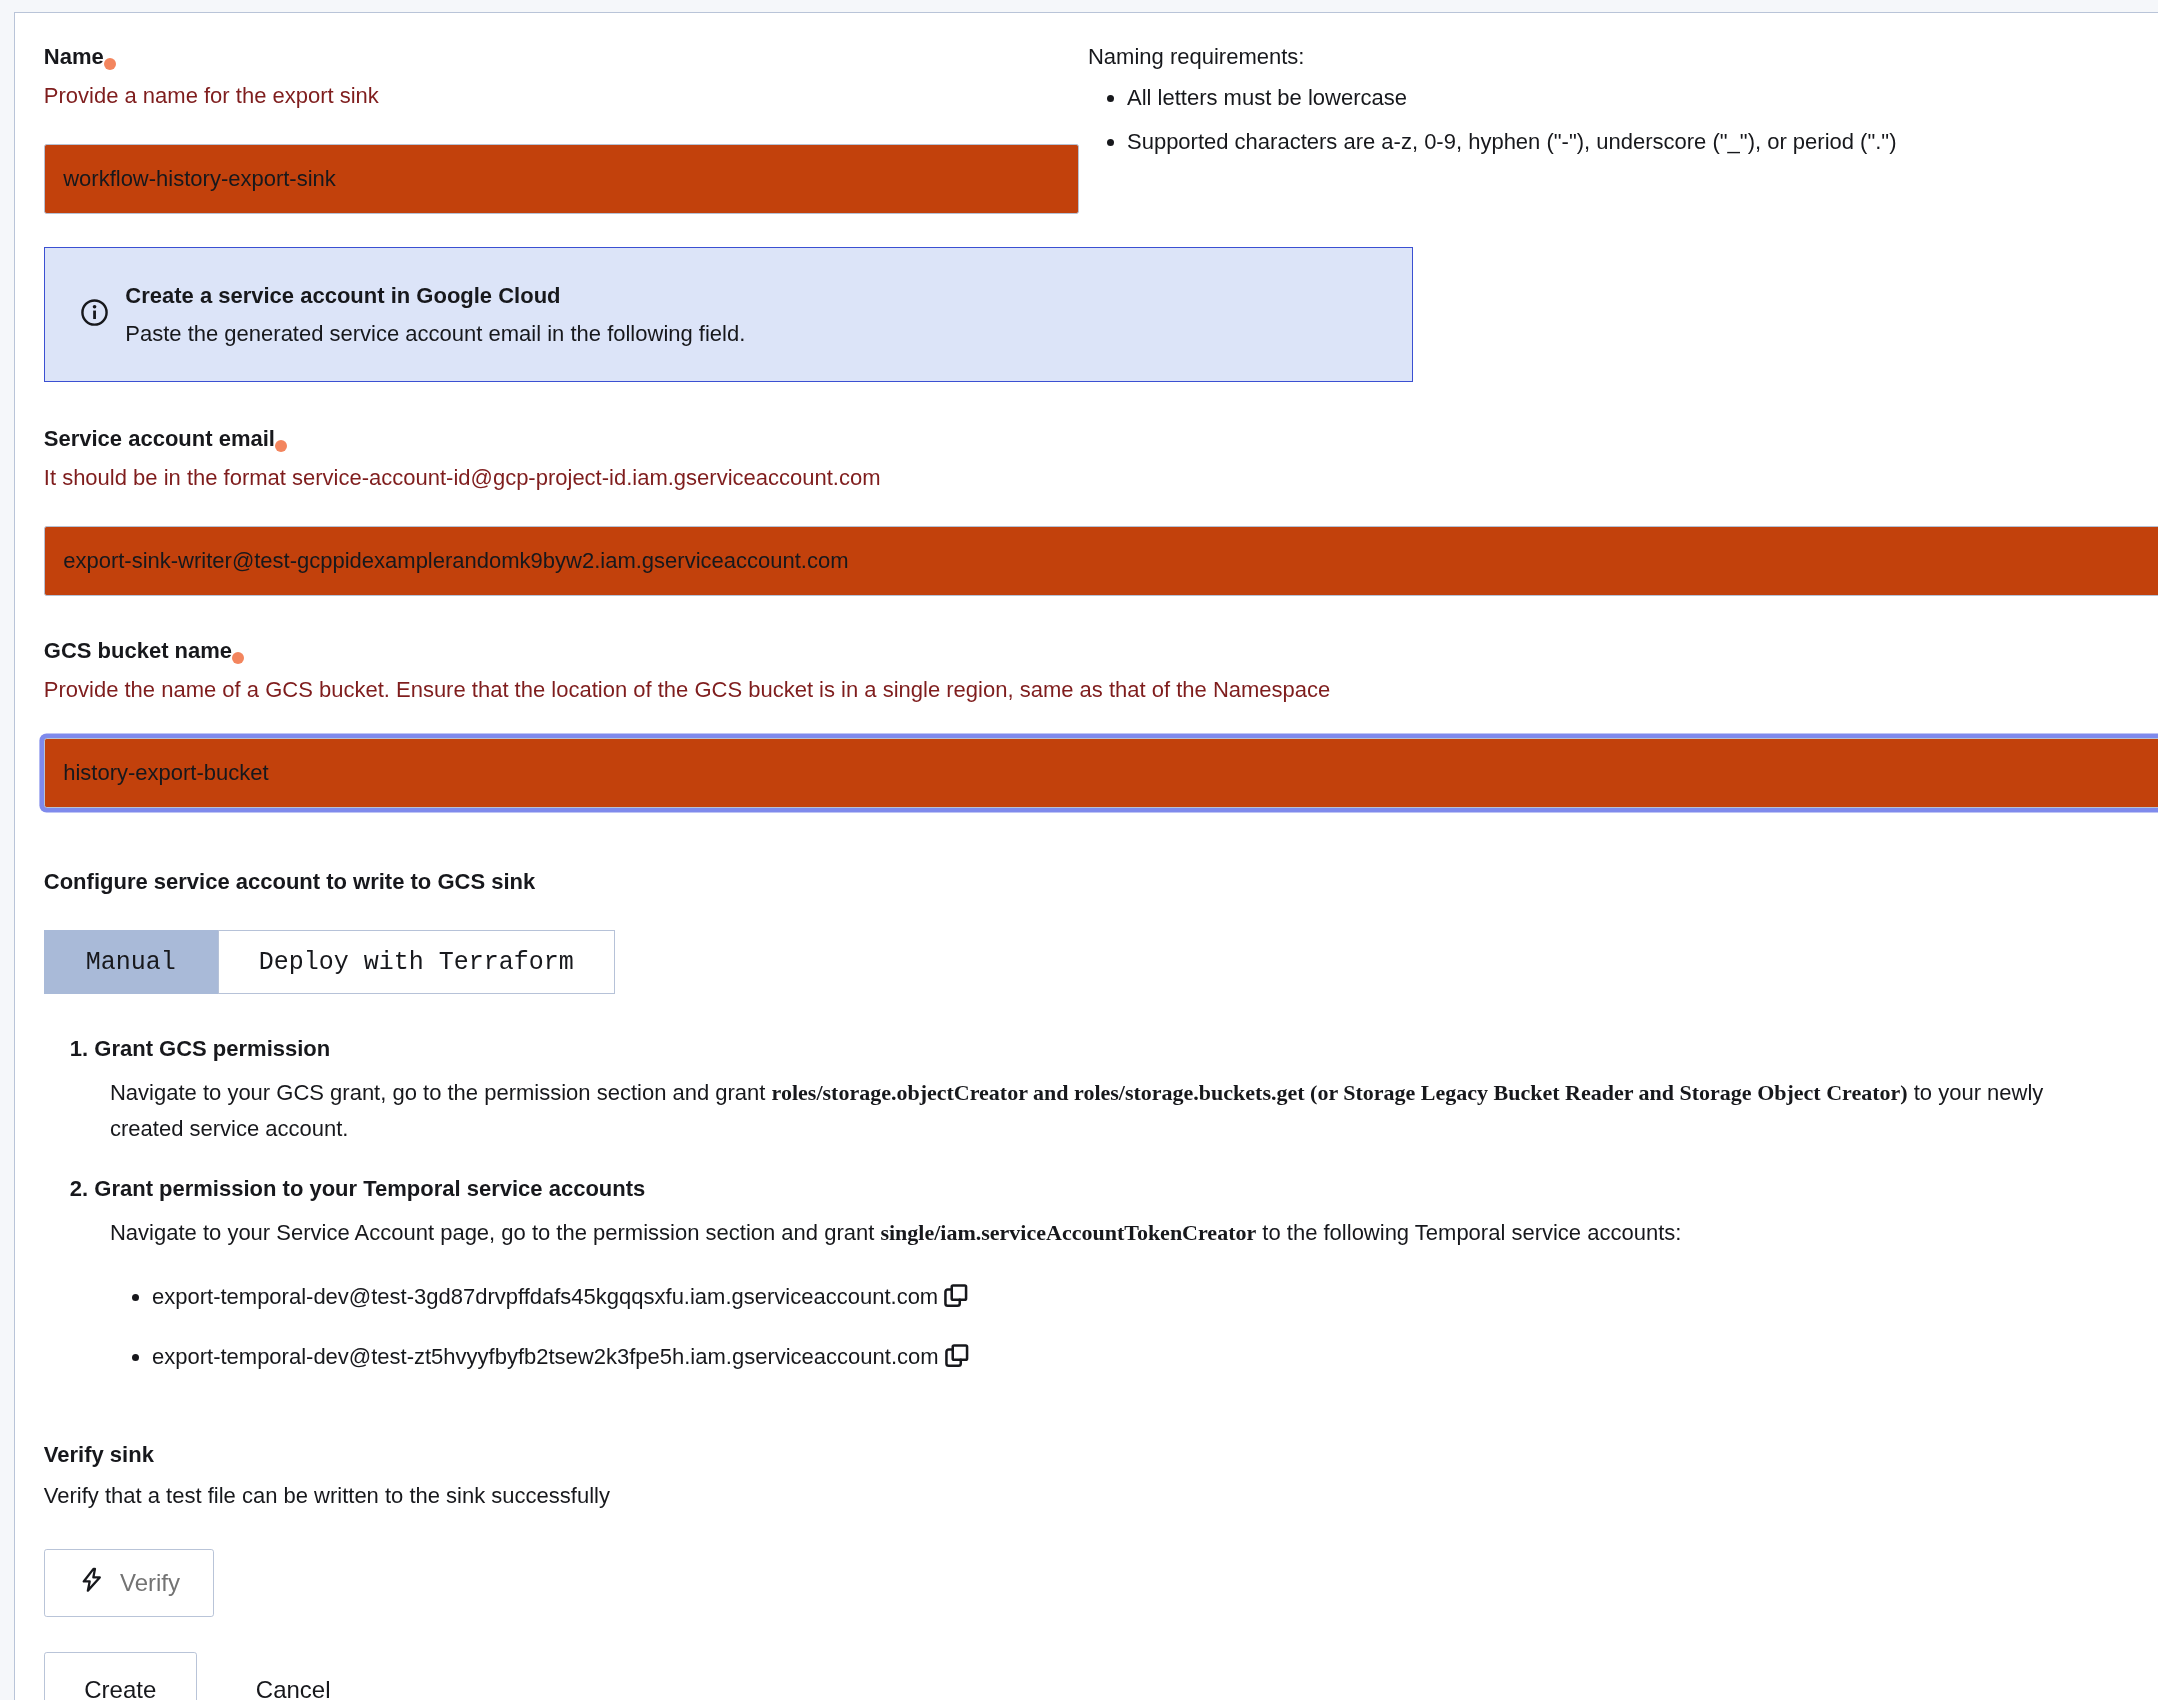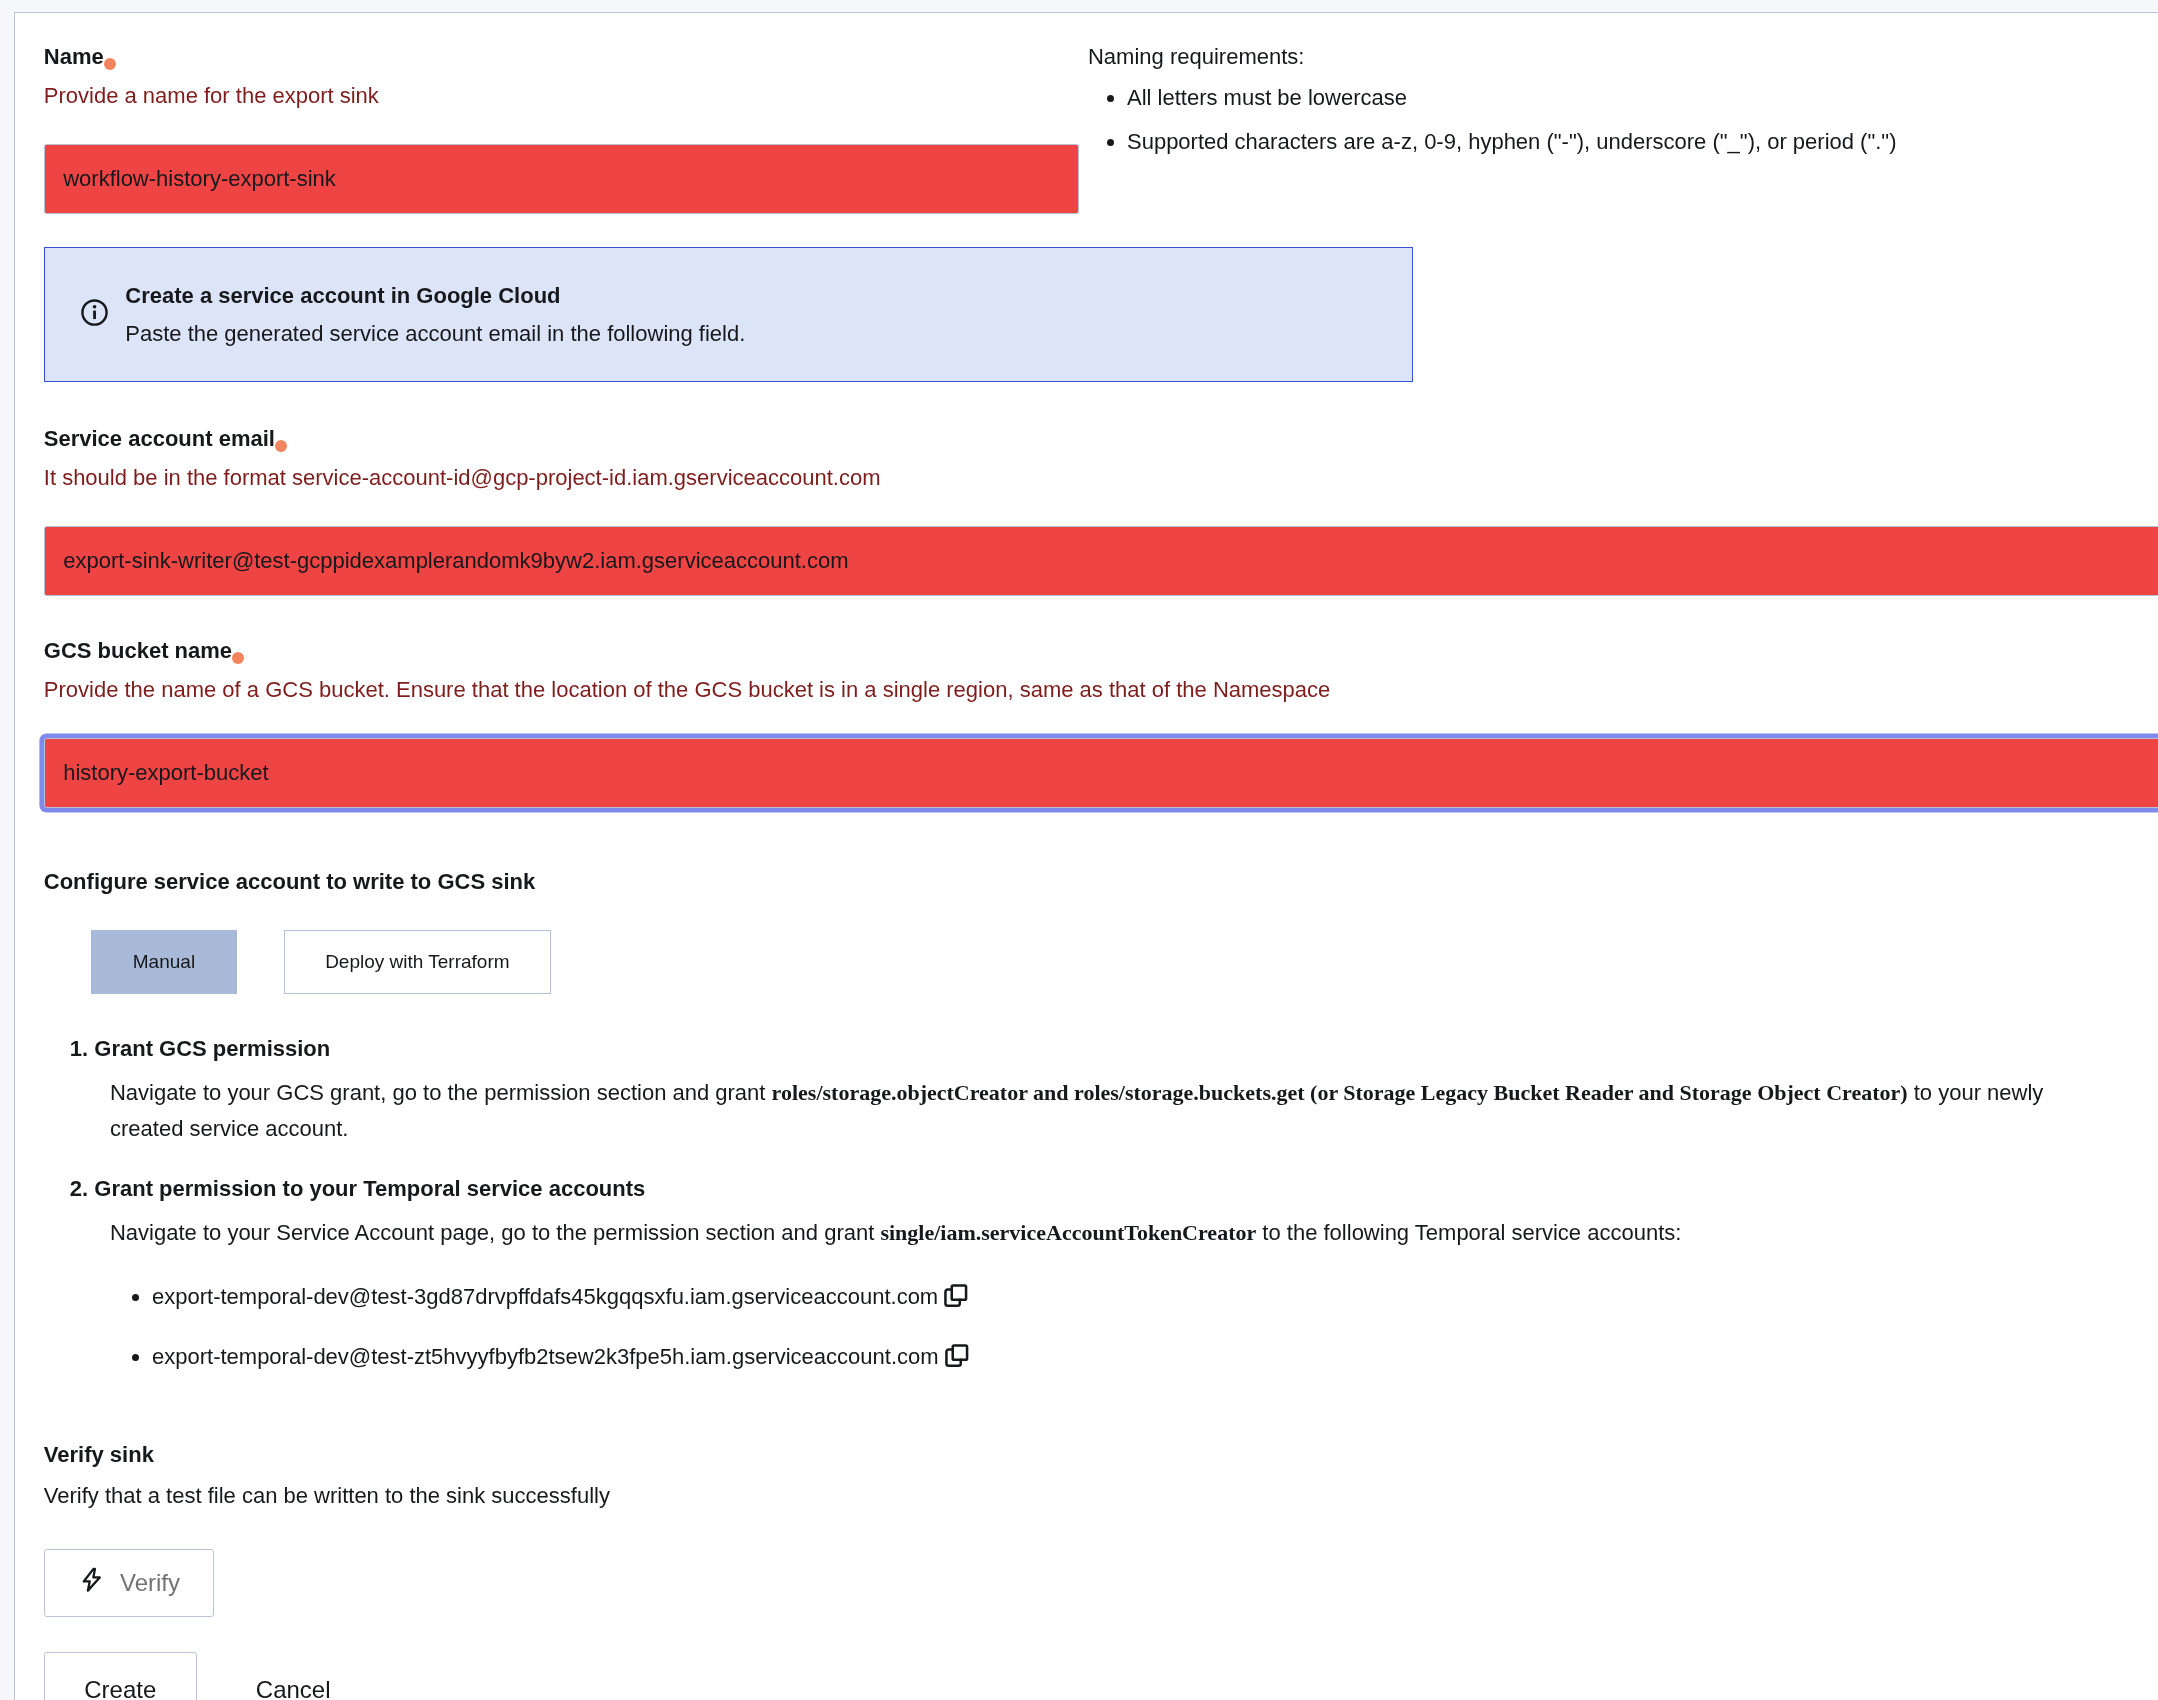--- a/index.html
+++ b/index.html
@@ -25,21 +25,21 @@
 
   .top-row { display:flex; align-items:flex-start; }
   .col-left { width:1035px; flex:none; }
   .col-right { margin-left:9.2px; flex:1; }
 
   input.text-input {
     display:block; width:100%; height:70px;
     border:1.8px solid #b6c1d4; border-radius:2.8px;
     font-family:"Liberation Sans", sans-serif;
     font-size:22px; color:#17181c;
-    padding:0 18.4px; background:#ef4444; outline:none;
+    padding:0 18.4px; background:#c2410c; outline:none;
   }
   .input-focused {
     border:2.8px solid #b9c4dd;
     box-shadow:0 0 0 4.6px #7f8aec;
     border-radius:1.8px;
   }
 
   .req-title { font-size:22px; margin-bottom:13px; }
   .req-list { list-style:disc; padding-left:39px; }
   .req-list li { margin-bottom:14.7px; line-height:29px; }
@@ -55,22 +55,22 @@
   .info-icon { flex:none; margin-top:0.9px; }
 
   .section { margin-top:44px; }
   .section-gcs { margin-top:42px; }
   .field-wide { width:1369px; }
 
   .config-title { font-weight:700; font-size:22px; margin-top:61px; }
   .tabs { display:flex; margin-top:35px; }
   .tab {
     height:64px; display:flex; align-items:center; justify-content:center;
-    font-family:Liberation Sans, sans-serif; font-size:19px; color:#17181c;
-    background:#fff; border:1.8px solid #b6c2d8; cursor:pointer; padding:0 40px;margin-left:47px;
+    font-family:Liberation Mono, monospace; font-size:25px; color:#17181c;
+    background:#fff; border:1.8px solid #b6c2d8; cursor:pointer; padding:0 40px;
   }
   .tab.selected { background:#a9bad8; border:none; padding:0 42px; }
 
   ol.steps { margin-top:39px; padding-left:57px; list-style:none; counter-reset:step; }
   ol.steps > li { counter-increment:step; margin-bottom:26px; }
   ol.steps > li > .step-title { font-weight:700; font-size:22px; line-height:31px; }
   ol.steps > li > .step-title::before { content:counter(step) ". "; font-weight:700; margin-left:-31px; }
   .step-body { margin:11px 0 18.4px 9.2px; font-size:22px; line-height:36px; width:2011px; }
   .step-body b { font-weight:700;font-family:Liberation Serif, serif; }
 

